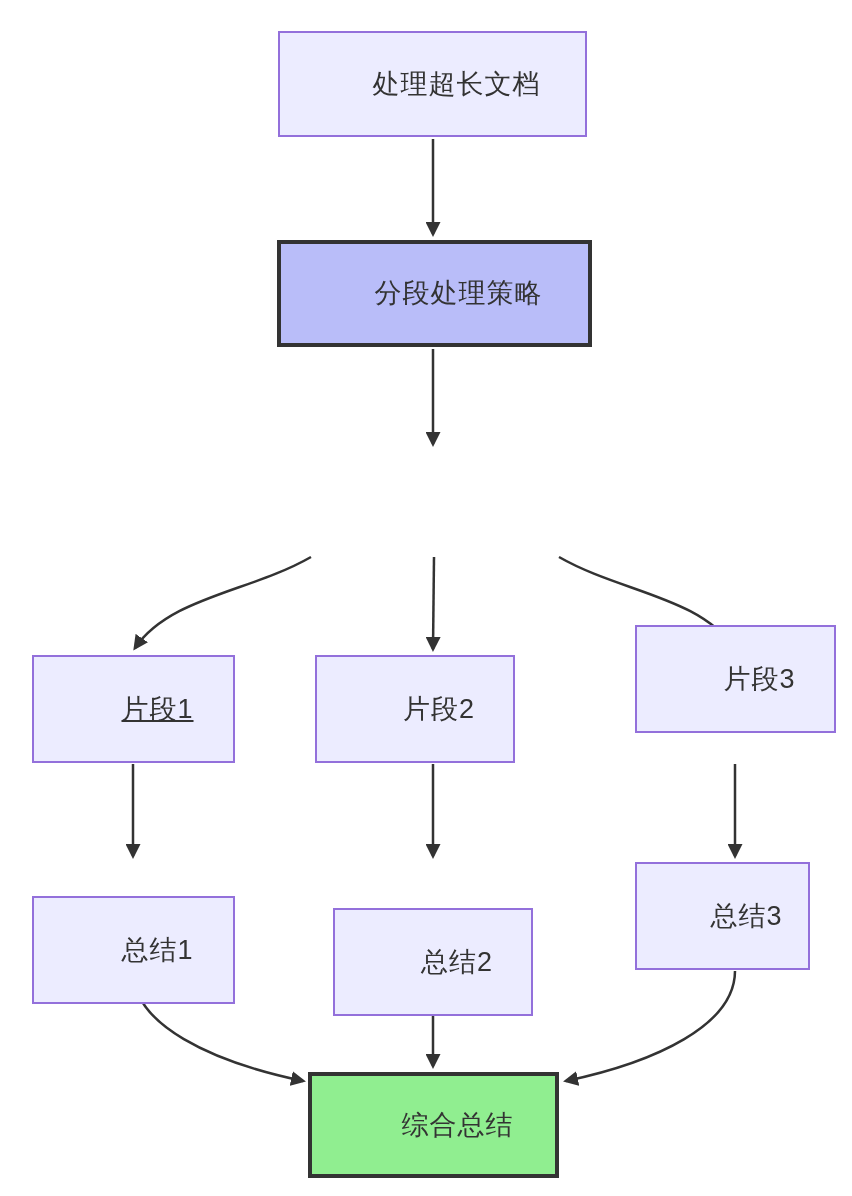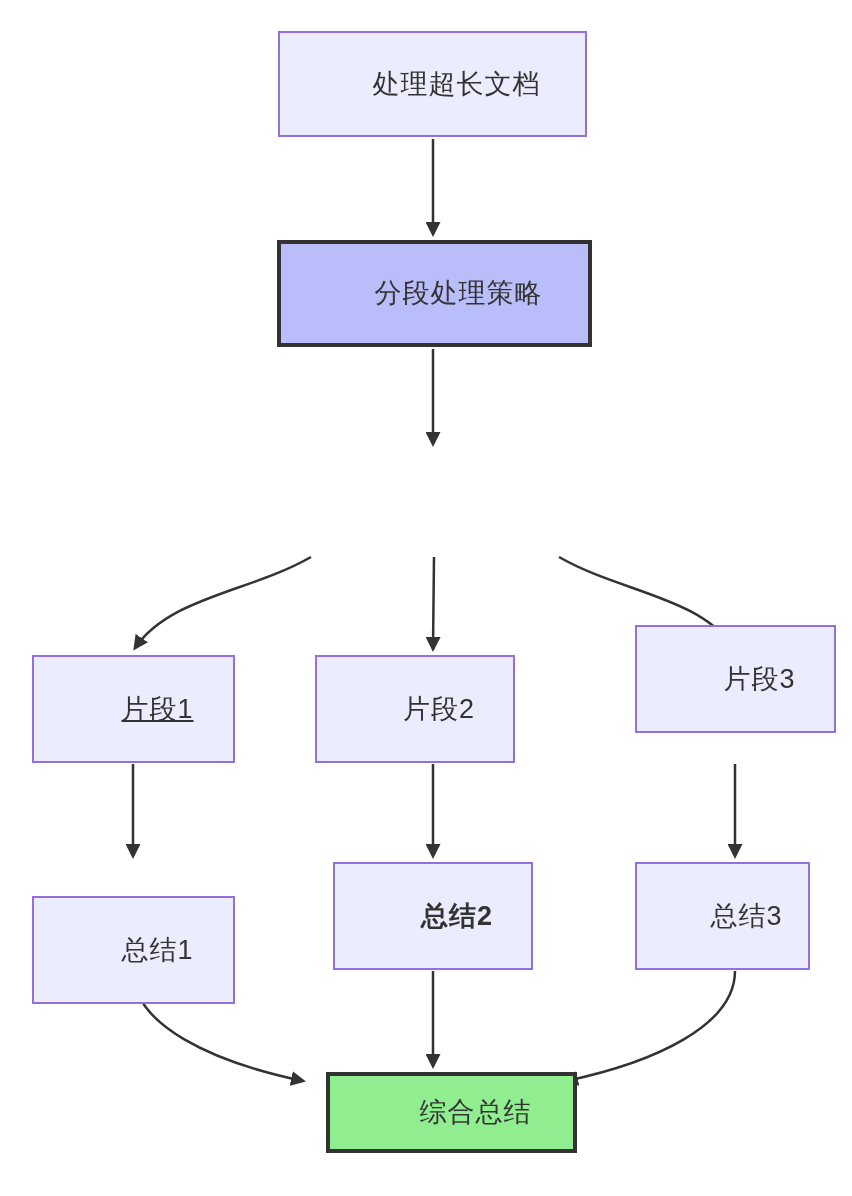--- a/index.html
+++ b/index.html
@@ -46,23 +46,23 @@
     background: #90ee90;
     border: 4px solid #333333;
   }
   #n-process  { left: 278px; top: 31px;   width: 309px; height: 106px; }
   #n-strategy { left: 277px; top: 240px;  width: 315px; height: 107px; }
   #n-original { left: 310px; top: 450px;  width: 250px; height: 106px; }
   #n-frag1    { left: 32px;  top: 655px;  width: 203px; height: 108px; text-decoration: underline; }
   #n-frag2    { left: 315px; top: 655px;  width: 200px; height: 108px; }
   #n-frag3    { left: 635px; top: 625px;  width: 201px; height: 108px; }
   #n-sum1     { left: 32px;  top: 862px;  width: 203px; height: 108px; margin-top: 34px; }
-  #n-sum2     { left: 333px; top: 862px;  width: 200px; height: 108px; font-weight: bold; }
+  #n-sum2     { left: 333px; top: 908px;  width: 200px; height: 108px; }
   #n-sum3     { left: 635px; top: 862px;  width: 175px; height: 108px; }
-  #n-final    { left: 326px; top: 1072px; width: 251px; height: 81px; }
+  #n-final    { left: 308px; top: 1072px; width: 251px; height: 106px; }
   .edge {
     fill: none;
     stroke: #333333;
     stroke-width: 2.5;
   }
 </style>
 </head>
 <body>
 
 <div class="canvas">

